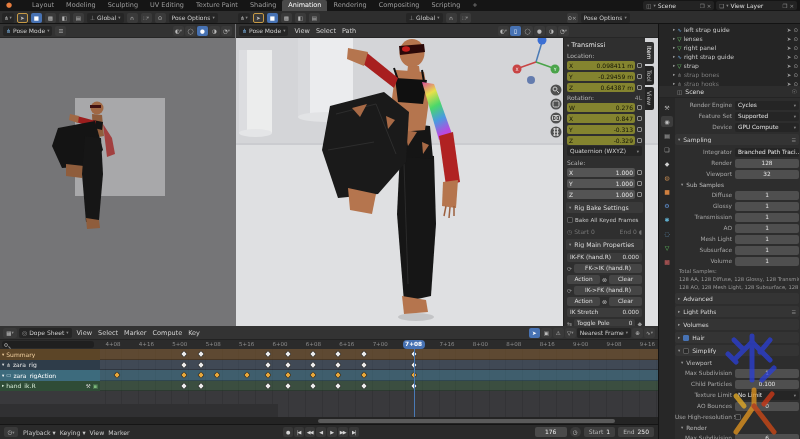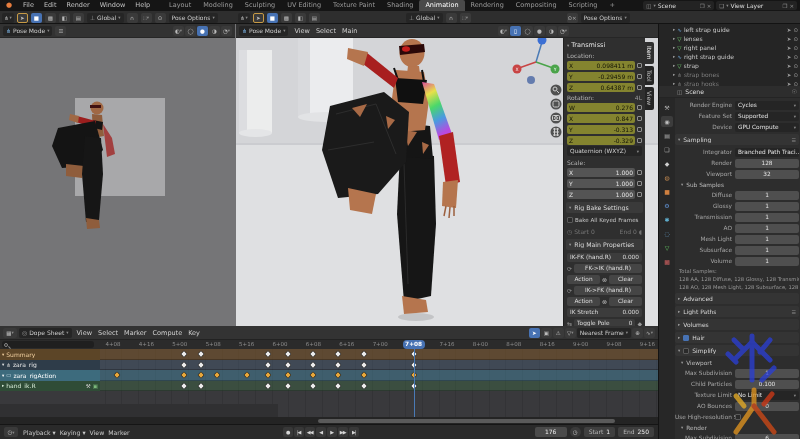--- a/index.html
+++ b/index.html
@@ -105,27 +105,20 @@
 .sb-field.duo{background:#3f3f3f;display:flex;gap:3px;padding:0 5px}
 .sb-field .lab{color:#b5b5b5}
 
 #wm{left:714px;top:328px;width:90px;height:110px;z-index:40;pointer-events:none;opacity:.85}
 </style>
 </head>
 <body>
 
 <div id="topbar" class="abs">
   <div class="logo">●</div>
-  <div id="topbar-menus" style="display:flex">
-      <div class="menu-item">File</div>
-      <div class="menu-item">Edit</div>
-      <div class="menu-item">Render</div>
-      <div class="menu-item">Window</div>
-      <div class="menu-item">Help</div>
-    </div>
   <div id="ws-tabs">
       <div class="ws-tab">Layout</div>
       <div class="ws-tab">Modeling</div>
       <div class="ws-tab">Sculpting</div>
       <div class="ws-tab">UV Editing</div>
       <div class="ws-tab">Texture Paint</div>
       <div class="ws-tab">Shading</div>
       <div class="ws-tab active">Animation</div>
       <div class="ws-tab">Rendering</div>
       <div class="ws-tab">Compositing</div>
@@ -237,21 +230,21 @@
 <div id="vp-main" class="abs">
   <div class="vp-header">
     <div class="dd-txt">
         <span style="color:#7ab0e0">⋔</span>
         <span>Pose Mode</span>
         <span class="caret">▾</span>
       </div>
     <div id="vpm-menus" style="display:flex">
         <div class="vp-menu">View</div>
         <div class="vp-menu">Select</div>
-        <div class="vp-menu">Main</div>
+        <div class="vp-menu">Path</div>
       </div>
     <div class="hdr-right" style="margin-right:86px">
       <div class="tool-box">◐<span class="caret">▾</span></div>
       <div class="tool-box sel">▯</div>
       <div class="tool-box">◯</div>
       <div class="tool-box">●</div>
       <div class="tool-box">◑</div>
       <div class="tool-box">◔<span class="caret">▾</span></div>
     </div>
   </div>

